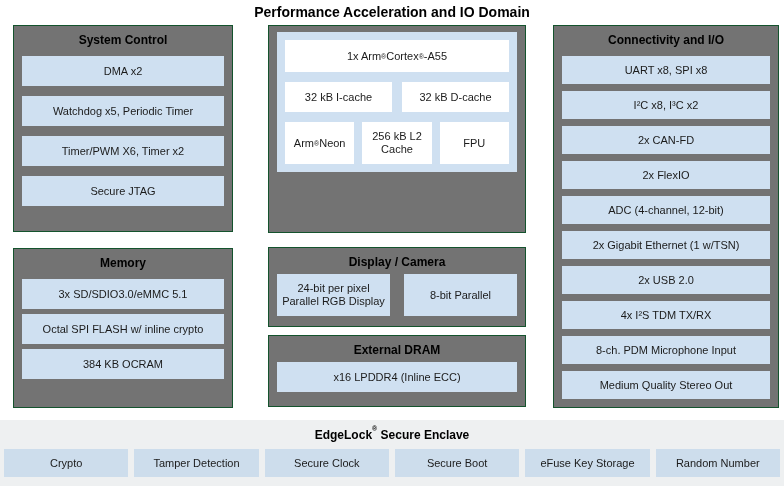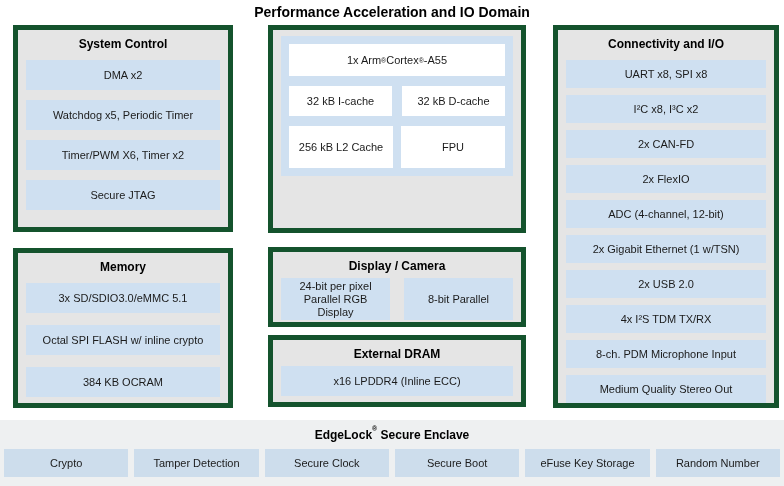--- a/index.html
+++ b/index.html
@@ -12,38 +12,38 @@
     text-align: center; font-weight: bold; font-size: 14px;
     color: #000; padding-top: 4px; height: 21px; border-radius: 8px;
   }
   .columns { display: flex; padding: 0 5px; align-items: flex-start; }
   .col { display: flex; flex-direction: column; }
   .col-left  { width: 228px; margin-right: 27px; }
   .col-mid   { width: 266px; margin-right: 19px; }
   .col-right { width: 234px; }
 
   .panel {
-    background: #e5e5e5; border: 5px solid #14532d;
+    background: #737373; border: 1px solid #14532d;
     box-sizing: border-box; padding: 6px 8px; margin-left: 8px;
   }
   .panel h2 {
     margin: 1px 0 9px; font-size: 12px; font-weight: bold;
     text-align: center; color: #000;
   }
   .panel-sc   { height: 207px; margin-bottom: 16px; }
   .panel-mem  { height: 160px; }
   .panel-cpu  { height: 208px; margin-bottom: 14px; }
   .panel-disp { height: 80px;  margin-bottom: 8px; }
   .panel-disp h2 { margin-bottom: 5px; }
   .panel-dram { height: 72px; }
   .panel-dram h2 { margin-bottom: 5px; }
   .panel-conn { height: 383px; }
 
   .items { display: flex; flex-direction: column; }
-  .gap10 { gap: 10px; } .gap11 { gap: 12px; } .gap7 { gap: 7px; }
+  .gap10 { gap: 10px; } .gap11 { gap: 5px; } .gap7 { gap: 7px; }
   .item {
     background: #cfe0f1; height: 30px; box-sizing: border-box;
     display: flex; align-items: center; justify-content: center;
     text-align: center; font-size: 11px; line-height: 13px; padding: 0 4px;
   }
   .item.h28 { height: 28px; }
   .item.h42 { height: 42px; }
 
   .cpu-inner { background: #cfe0f1; padding: 8px; }
   .row { display: flex; }
@@ -107,20 +107,21 @@
 
     <div class="col col-mid">
       <section class="panel panel-cpu">
         <div class="cpu-inner">
           <div class="wbox core">1x Arm<sup class="reg">®</sup> Cortex<sup class="reg">®</sup>-A55</div>
           <div class="row gap10 cpu-row2">
             <div class="wbox h30">32 kB I-cache</div>
             <div class="wbox h30">32 kB D-cache</div>
           </div>
           <div class="row gap8">
+            <div class="wbox h42">Arm<sup class="reg">®</sup> Neon</div>
             <div class="wbox h42">256 kB L2 Cache</div>
             <div class="wbox h42">FPU</div>
           </div>
         </div>
       </section>
 
       <section class="panel panel-disp">
         <h2>Display / Camera</h2>
         <div class="row gap14">
           <div class="item h42">24-bit per pixel Parallel RGB Display</div>

